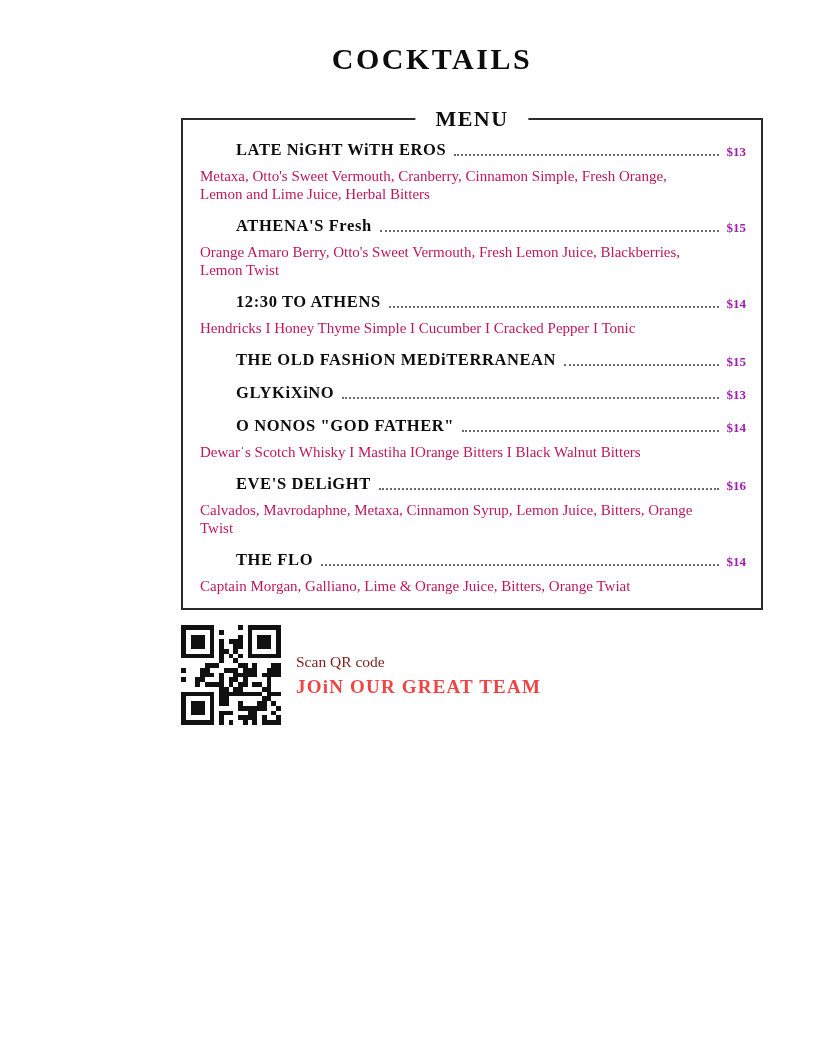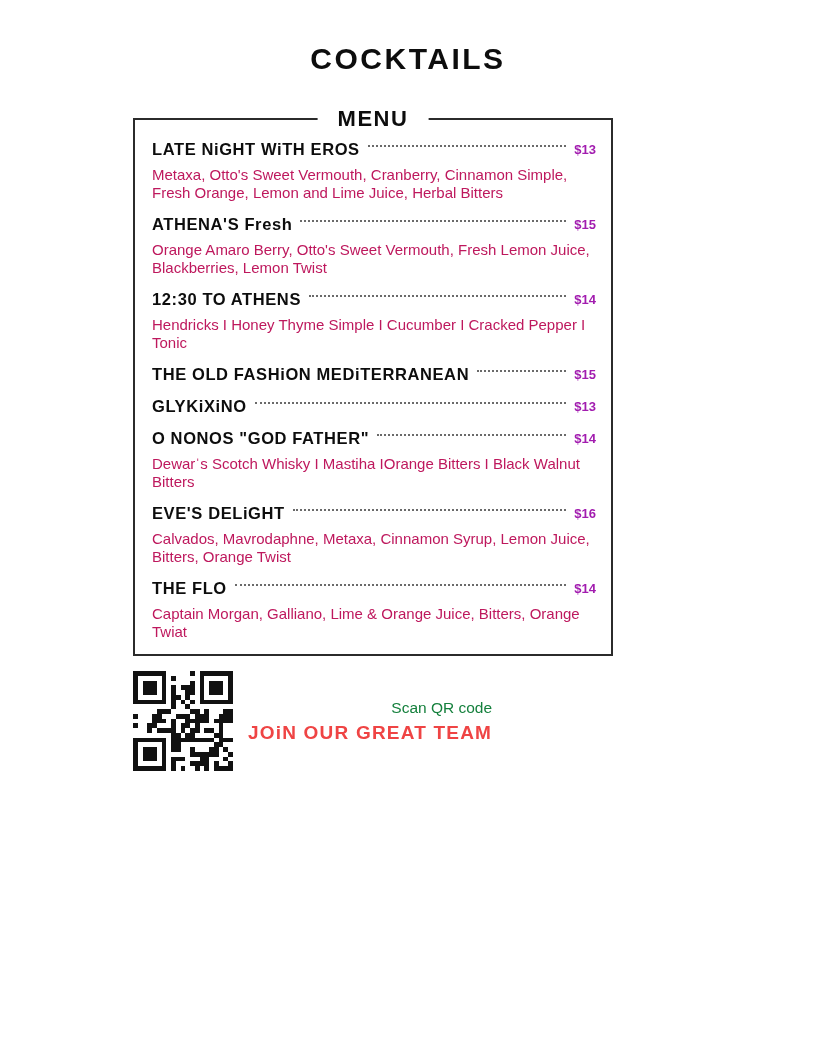--- a/index.html
+++ b/index.html
@@ -2,35 +2,36 @@
 <html><head>
 <meta charset="utf-8">
 <style>
   * { margin: 0; padding: 0; box-sizing: border-box; }
   html, body { background: #ffffff; }
   .page {
     position: relative;
     width: 816px;
     height: 1056px;
     background: #ffffff;
-    font-family: Liberation Sans, sans-serif;
+    font-family: Liberation Serif, serif;
     color: #1f1f1f;
     overflow: hidden;
+    padding-left: 48px;
   }
   .page-title {
     margin-top: 42px;
     text-align: center;
     font-size: 30px;
     font-weight: 900;
     letter-spacing: 2.5px;
     color: #0d0d0d;
   }
   .menu-box {
     position: relative;
-    width: 480px;
+    width: 582px;
     margin: 42px 0 0 133px;
     border: 2px solid #2b2b2b;
     padding: 20px 15px 11px 17px;
   }
   .menu-heading {
     position: absolute;
     top: -14px;
     left: 50%;
     transform: translateX(-50%);
     background: #ffffff;
@@ -39,22 +40,23 @@
     font-weight: 900;
     letter-spacing: 1.5px;
     color: #0d0d0d;
     line-height: 26px;
     white-space: nowrap;
   }
   .menu-item { margin-bottom: 13px; }
   .menu-item:last-child { margin-bottom: 2px; }
   .item-row {
     display: flex;
-    align-items: center;
+    align-items: flex-end;
     gap: 8px;
+    margin-left: 36px;
   }
   .item-name {
     font-size: 16.5px;
     font-weight: 800;
     letter-spacing: 0.6px;
     color: #0d0d0d;
     white-space: nowrap;
   }
   .dotted-leader {
     flex: 1;
@@ -78,23 +80,22 @@
   .footer {
     display: flex;
     align-items: center;
     gap: 15px;
     margin: 15px 0 0 133px;
   }
   .qr { width: 100px; height: 100px; flex: 0 0 100px; }
   .qr svg { display: block; width: 100%; height: 100%; }
   .scan-label {
     font-size: 15.5px;
-    color: #15803d;
+    color: #7f1d1d;
     margin-bottom: 5px;
-    text-align: right;
   }
   .join-heading {
     font-size: 19px;
     font-weight: 900;
     letter-spacing: 1.2px;
     color: #ef4444;
   }
 </style>
 </head>
 <body>

